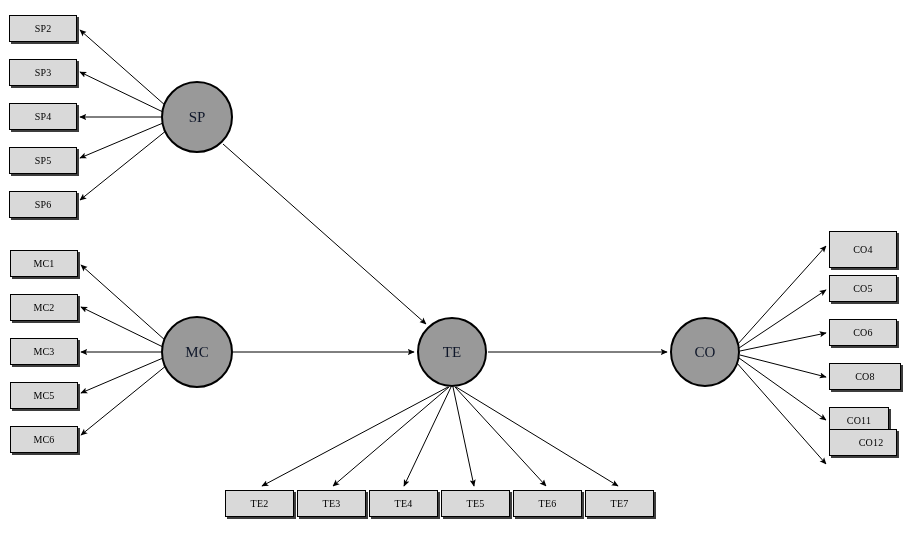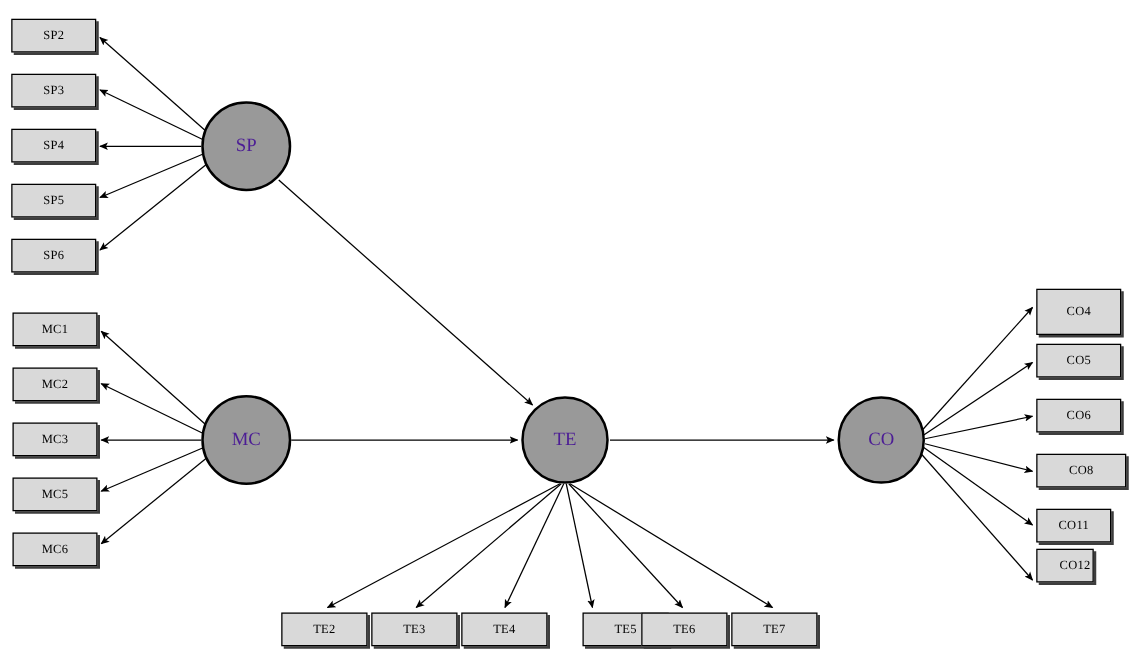--- a/index.html
+++ b/index.html
@@ -42,21 +42,21 @@
   .node-circle {
     position: absolute;
     box-sizing: border-box;
     background: #999999;
     border: 2px solid #000000;
     border-radius: 50%;
     display: flex;
     align-items: center;
     justify-content: center;
     font-size: 15px;
-    color: #4c1d95;
+    color: #0f172a;
     line-height: 1;
     z-index: 4;
   }
   .node-label {
     pointer-events: none;
     user-select: none;
   }
 </style>
 </head>
 <body>
@@ -133,21 +133,21 @@
       </div>
       <div class="node-box" style="left: 225px; top: 490px; width: 69px; height: 27px;">
         <span class="node-label">TE2</span>
       </div>
       <div class="node-box" style="left: 297px; top: 490px; width: 69px; height: 27px;">
         <span class="node-label">TE3</span>
       </div>
       <div class="node-box" style="left: 369px; top: 490px; width: 69px; height: 27px;">
         <span class="node-label">TE4</span>
       </div>
-      <div class="node-box" style="left: 466px; top: 490px; width: 69px; height: 27px;">
+      <div class="node-box" style="left: 441px; top: 490px; width: 69px; height: 27px;">
         <span class="node-label">TE5</span>
       </div>
       <div class="node-box" style="left: 513px; top: 490px; width: 69px; height: 27px; text-align: center;">
         <span class="node-label">TE6</span>
       </div>
       <div class="node-box" style="left: 585px; top: 490px; width: 69px; height: 27px;">
         <span class="node-label">TE7</span>
       </div>
       <div class="node-box" style="left: 829px; top: 231px; width: 68px; height: 37px;">
         <span class="node-label">CO4</span>
@@ -157,21 +157,21 @@
       </div>
       <div class="node-box" style="left: 829px; top: 319px; width: 68px; height: 27px;">
         <span class="node-label">CO6</span>
       </div>
       <div class="node-box" style="left: 829px; top: 363px; width: 72px; height: 27px;">
         <span class="node-label">CO8</span>
       </div>
       <div class="node-box" style="left: 829px; top: 407px; width: 60px; height: 27px;">
         <span class="node-label">CO11</span>
       </div>
-      <div class="node-box" style="left: 829px; top: 439px; width: 46px; height: 27px; padding-left: 16px;">
+      <div class="node-box" style="left: 829px; top: 429px; width: 68px; height: 27px; padding-left: 16px;">
         <span class="node-label">CO12</span>
       </div>
     </div>
   <div id="latent-layer">
       <div class="node-circle" style="left: 161px; top: 81px; width: 72px; height: 72px;">
         <span class="node-label">SP</span>
       </div>
       <div class="node-circle" style="left: 161px; top: 316px; width: 72px; height: 72px;">
         <span class="node-label">MC</span>
       </div>

